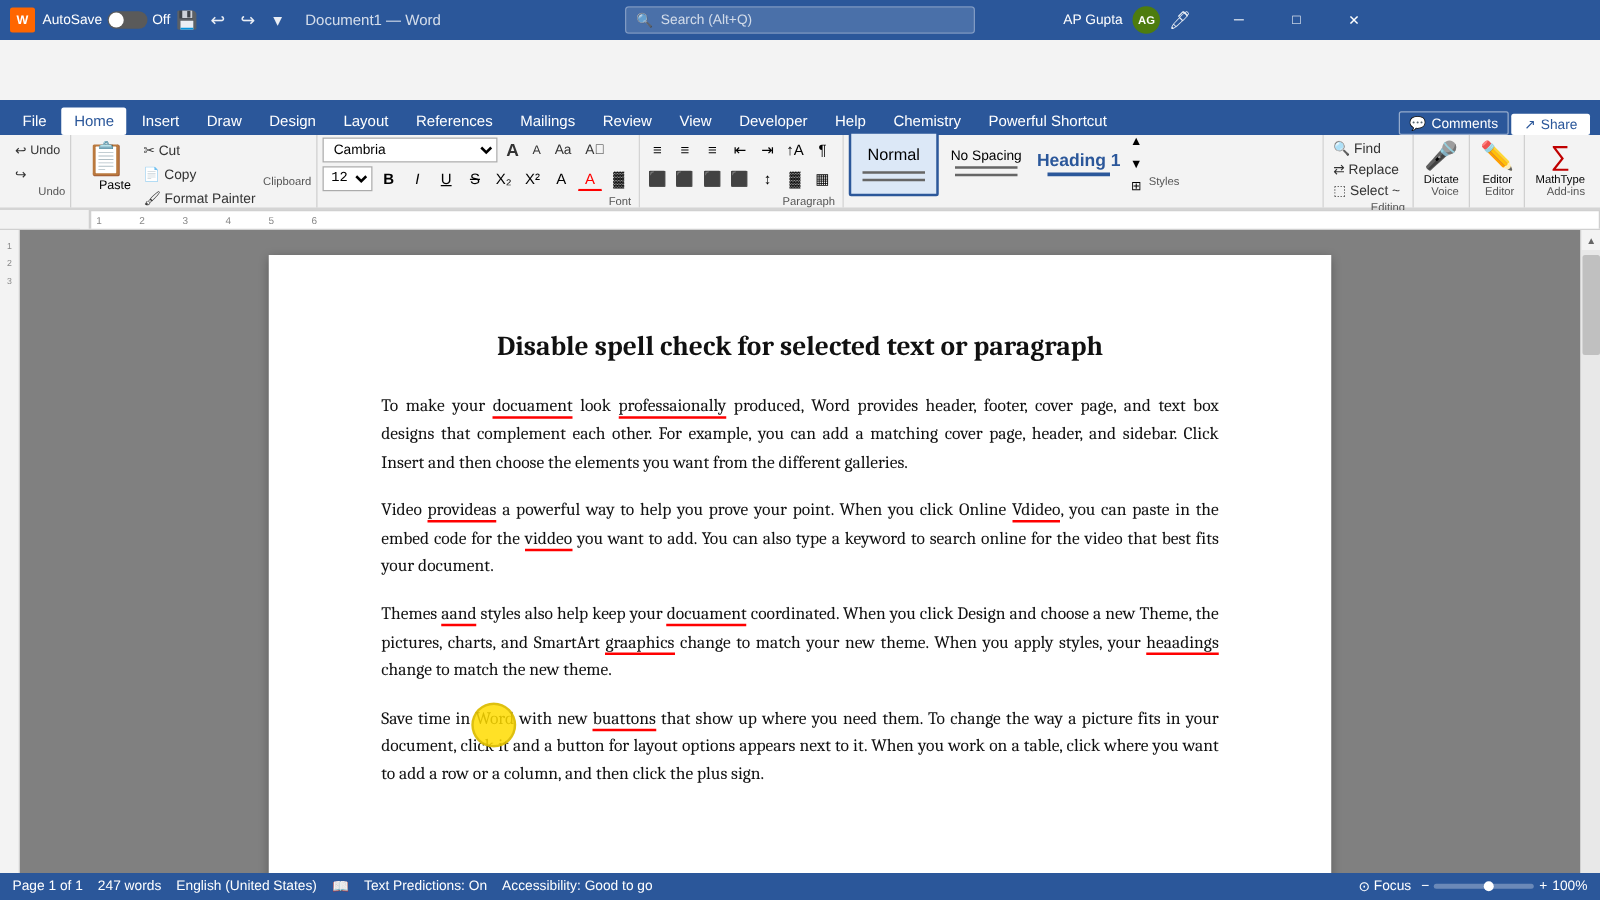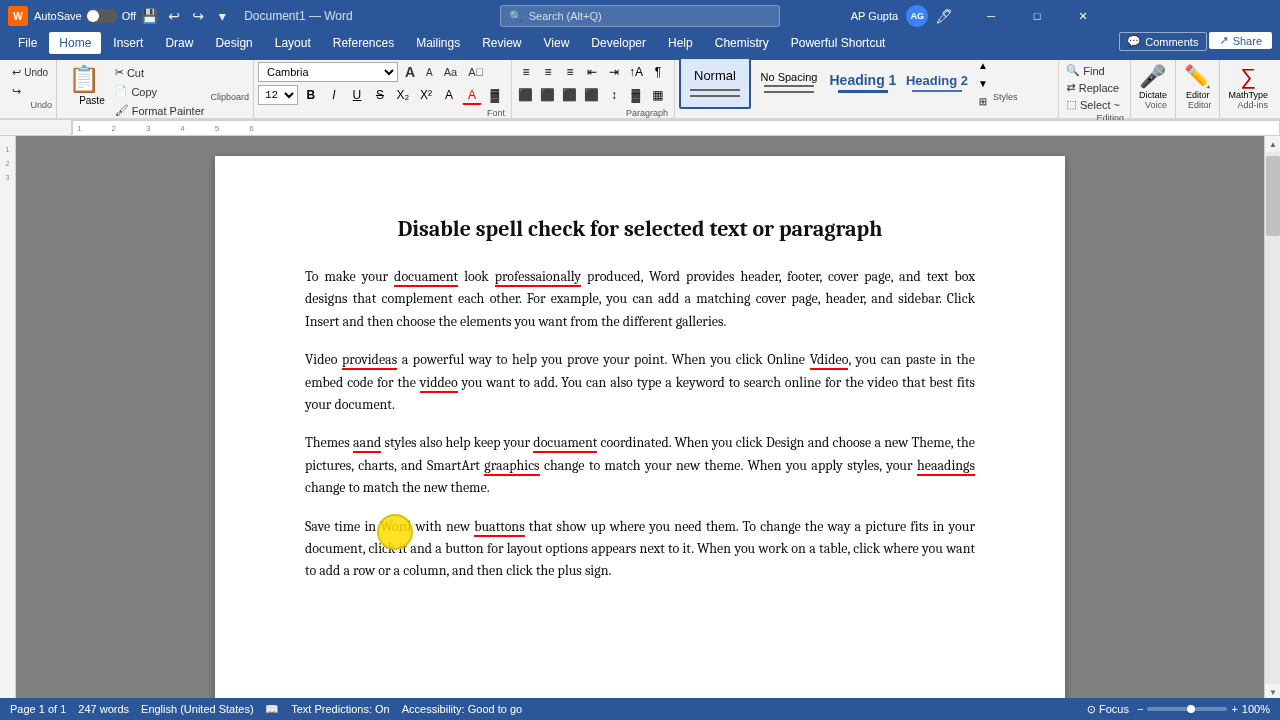--- a/index.html
+++ b/index.html
@@ -17,32 +17,33 @@
     .titlebar-left { display: flex; align-items: center; gap: 6px; flex: 1; }
     .titlebar-app-icon { width: 20px; height: 20px; background: #ff6600; border-radius: 2px; display: flex; align-items: center; justify-content: center; font-size: 10px; color: white; font-weight: bold; }
     .autosave-group { display: flex; align-items: center; gap: 4px; font-size: 11px; }
     .toggle-switch { width: 32px; height: 14px; background: #5a5a5a; border-radius: 7px; display: flex; align-items: center; padding: 1px; position: relative; }
     .toggle-knob { width: 12px; height: 12px; background: white; border-radius: 50%; margin-left: 0; }
     .titlebar-icons { display: flex; gap: 8px; align-items: center; }
     .titlebar-icon { width: 16px; height: 16px; opacity: 0.9; cursor: pointer; display: flex; align-items: center; justify-content: center; color: white; font-size: 14px; }
     .titlebar-center { flex: 1; display: flex; justify-content: center; }
     .search-box { width: 280px; height: 22px; background: rgba(255,255,255,0.15); border: 1px solid rgba(255,255,255,0.3); border-radius: 3px; display: flex; align-items: center; padding: 0 8px; gap: 6px; color: rgba(255,255,255,0.8); font-size: 11px; }
     .titlebar-right { display: flex; align-items: center; gap: 8px; flex: 1; justify-content: flex-start; }
-    .user-badge { width: 22px; height: 22px; background: #3b82f6; border-radius: 50%; display: flex; align-items: center; justify-content: center; font-size: 9px; color: white; font-weight: bold; }
+    .user-badge { width: 22px; height: 22px; background: #4d7c0f; border-radius: 50%; display: flex; align-items: center; justify-content: center; font-size: 9px; color: white; font-weight: bold; }
     .win-controls { display: flex; gap: 0; margin-left: 8px; }
     .win-btn { width: 46px; height: 32px; display: flex; align-items: center; justify-content: center; font-size: 11px; color: white; cursor: pointer; }
 
     
     .menubar {
       height: 28px;
       background: #2b579a;
       display: flex;
-      align-items: flex-start;
+      align-items: flex-end;
       padding: 0 8px;
       gap: 2px;
+      margin-top: 48px;
     }
     .menu-item { padding: 4px 10px; color: white; font-size: 12px; cursor: pointer; border-radius: 2px; }
     .menu-item.active { background: white; color: #2b579a; }
     .ribbon-btn-small {
       display: flex;
       align-items: center;
       gap: 3px;
       padding: 2px 4px;
       cursor: pointer;
       border-radius: 2px;
@@ -393,24 +394,20 @@
       </div>
       <div class="style-box">
         <div style="font-size:11px;">No Spacing</div>
         <div class="preview-line thin"></div>
         <div class="preview-line thin"></div>
       </div>
       <div class="style-box">
         <div style="font-size:14px; font-weight:bold; color:#2b579a;">Heading 1</div>
         <div class="preview-line" style="background:#2b579a;"></div>
       </div>
-      <div class="style-box">
-        <div style="font-size:13px; font-weight:bold; color:#2b579a;">Heading 2</div>
-        <div class="preview-line thin" style="background:#4472c4;"></div>
-      </div>
       <div style="display:flex; flex-direction:column; justify-content:center; gap:2px;">
         <div class="styles-arrow">▲</div>
         <div class="styles-arrow">▼</div>
         <div class="styles-arrow">⊞</div>
       </div>
       <div class="section-bottom-label">Styles</div>
     </div>
 
     <div style="display:flex; flex-direction:column; padding:2px 6px 14px 4px; border-right:1px solid #d0d0d0; position:relative; min-width:70px;">
       <div class="ribbon-btn-small">

